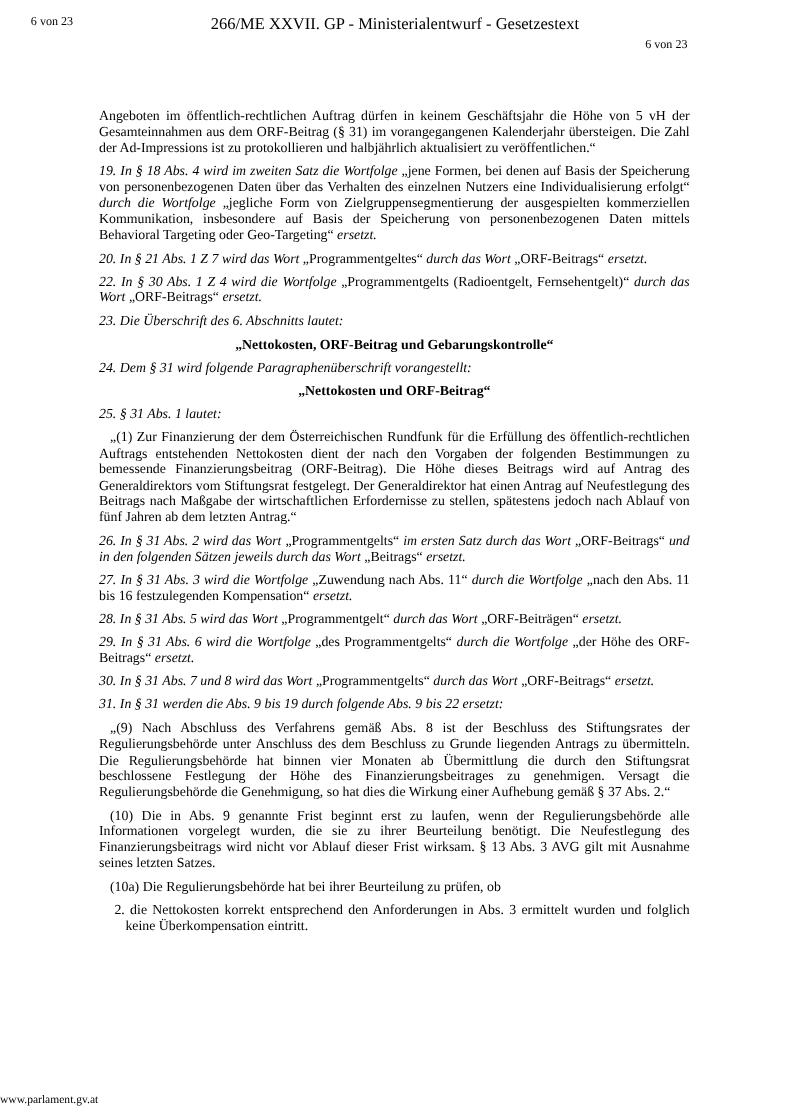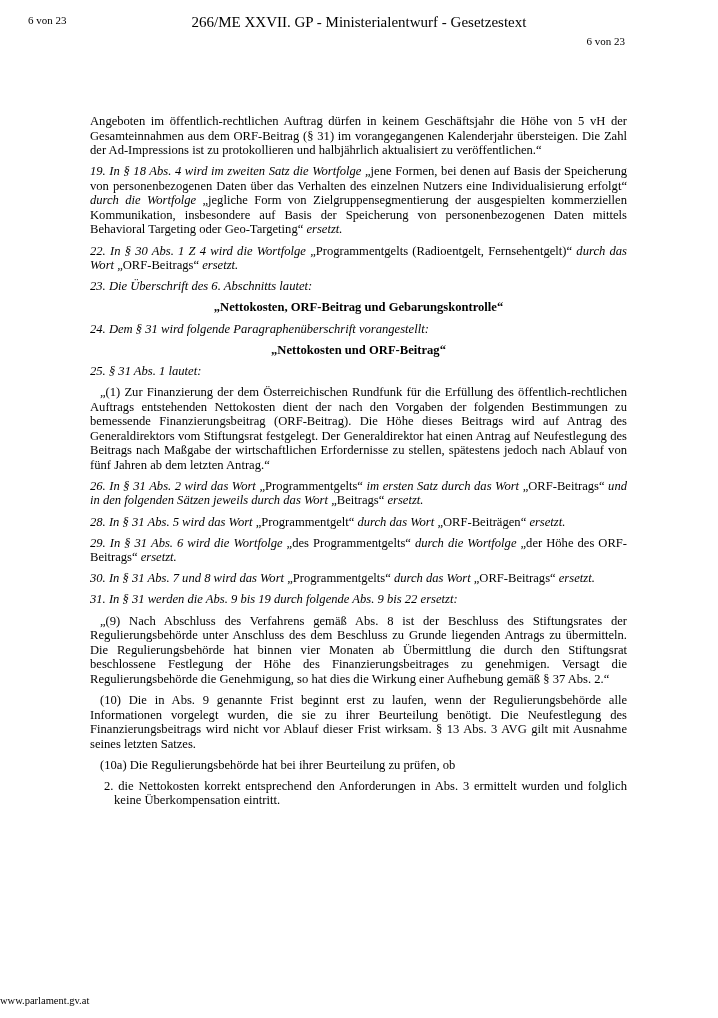--- a/index.html
+++ b/index.html
@@ -32,21 +32,21 @@
   .hdr-right {
     position: absolute;
     right: 93px;
     top: 35px;
     font-size: 11px;
     white-space: nowrap;
   }
   .bodytext {
     position: absolute;
     left: 90px;
-    top: 114px;
+    top: 98px;
     width: 537px;
   }
   .bodytext p {
     margin: 0 0 6.6px 0;
     text-align: justify;
     line-height: 14.55px;
   }
   .amend { font-style: italic; }
   .center-bold { text-align: center !important; font-weight: bold; }
   .inset { text-indent: 10px; }
@@ -73,28 +73,30 @@
 <body>
 
 <div class="page">
   <div class="hdr-left">6 von 23</div>
   <div class="hdr-center">266/ME XXVII. GP - Ministerialentwurf - Gesetzestext</div>
   <div class="hdr-right">6 von 23</div>
 
   <div class="bodytext" id="doc-body">
       <p class="para"><span class="seg-r">Angeboten im öffentlich-rechtlichen Auftrag dürfen in keinem Geschäftsjahr die Höhe von 5 vH der Gesamteinnahmen aus dem ORF-Beitrag (§ 31) im vorangegangenen Kalenderjahr übersteigen. Die Zahl der Ad-Impressions ist zu protokollieren und halbjährlich aktualisiert zu veröffentlichen.“</span></p>
       <p class="para amend"><span class="seg-i">19. In § 18 Abs. 4 wird im zweiten Satz die Wortfolge </span><span class="seg-r">„jene Formen, bei denen auf Basis der Speicherung von personenbezogenen Daten über das Verhalten des einzelnen Nutzers eine Individualisierung erfolgt“ </span><span class="seg-i">durch die Wortfolge </span><span class="seg-r">„jegliche Form von Zielgruppensegmentierung der ausgespielten kommerziellen Kommunikation, insbesondere auf Basis der Speicherung von personenbezogenen Daten mittels Behavioral Targeting oder Geo-Targeting“ </span><span class="seg-i">ersetzt.</span></p>
+      <p class="para amend"><span class="seg-i">20. In § 21 Abs. 1 Z 7 wird das Wort </span><span class="seg-r">„Programmentgeltes“ </span><span class="seg-i">durch das Wort </span><span class="seg-r">„ORF-Beitrags“ </span><span class="seg-i">ersetzt.</span></p>
       <p class="para amend"><span class="seg-i">22. In § 30 Abs. 1 Z 4 wird die Wortfolge </span><span class="seg-r">„Programmentgelts (Radioentgelt, Fernsehentgelt)“ </span><span class="seg-i">durch das Wort </span><span class="seg-r">„ORF-Beitrags“ </span><span class="seg-i">ersetzt.</span></p>
       <p class="para amend"><span class="seg-i">23. Die Überschrift des 6. Abschnitts lautet:</span></p>
       <p class="para center-bold"><span class="seg-b">„Nettokosten, ORF-Beitrag und Gebarungskontrolle“</span></p>
       <p class="para amend"><span class="seg-i">24. Dem § 31 wird folgende Paragraphenüberschrift vorangestellt:</span></p>
       <p class="para center-bold"><span class="seg-b">„Nettokosten und ORF-Beitrag“</span></p>
       <p class="para amend"><span class="seg-i">25. § 31 Abs. 1 lautet:</span></p>
       <p class="para inset"><span class="seg-r">„(1) Zur Finanzierung der dem Österreichischen Rundfunk für die Erfüllung des öffentlich-rechtlichen Auftrags entstehenden Nettokosten dient der nach den Vorgaben der folgenden Bestimmungen zu bemessende Finanzierungsbeitrag (ORF-Beitrag). Die Höhe dieses Beitrags wird auf Antrag des Generaldirektors vom Stiftungsrat festgelegt. Der Generaldirektor hat einen Antrag auf Neufestlegung des Beitrags nach Maßgabe der wirtschaftlichen Erfordernisse zu stellen, spätestens jedoch nach Ablauf von fünf Jahren ab dem letzten Antrag.“</span></p>
       <p class="para amend"><span class="seg-i">26. In § 31 Abs. 2 wird das Wort </span><span class="seg-r">„Programmentgelts“ </span><span class="seg-i">im ersten Satz durch das Wort </span><span class="seg-r">„ORF-Beitrags“ </span><span class="seg-i">und in den folgenden Sätzen jeweils durch das Wort </span><span class="seg-r">„Beitrags“ </span><span class="seg-i">ersetzt.</span></p>
+      <p class="para amend"><span class="seg-i">27. In § 31 Abs. 3 wird die Wortfolge </span><span class="seg-r">„Zuwendung nach Abs. 11“ </span><span class="seg-i">durch die Wortfolge </span><span class="seg-r">„nach den Abs. 11 bis 16 festzulegenden Kompensation“ </span><span class="seg-i">ersetzt.</span></p>
       <p class="para amend"><span class="seg-i">28. In § 31 Abs. 5 wird das Wort </span><span class="seg-r">„Programmentgelt“ </span><span class="seg-i">durch das Wort </span><span class="seg-r">„ORF-Beiträgen“ </span><span class="seg-i">ersetzt.</span></p>
       <p class="para amend"><span class="seg-i">29. In § 31 Abs. 6 wird die Wortfolge </span><span class="seg-r">„des Programmentgelts“ </span><span class="seg-i">durch die Wortfolge </span><span class="seg-r">„der Höhe des ORF-Beitrags“ </span><span class="seg-i">ersetzt.</span></p>
       <p class="para amend"><span class="seg-i">30. In § 31 Abs. 7 und 8 wird das Wort </span><span class="seg-r">„Programmentgelts“ </span><span class="seg-i">durch das Wort </span><span class="seg-r">„ORF-Beitrags“ </span><span class="seg-i">ersetzt.</span></p>
       <p class="para amend"><span class="seg-i">31. In § 31 werden die Abs. 9 bis 19 durch folgende Abs. 9 bis 22 ersetzt:</span></p>
       <p class="para inset"><span class="seg-r">„(9) Nach Abschluss des Verfahrens gemäß Abs. 8 ist der Beschluss des Stiftungsrates der Regulierungsbehörde unter Anschluss des dem Beschluss zu Grunde liegenden Antrags zu übermitteln. Die Regulierungsbehörde hat binnen vier Monaten ab Übermittlung die durch den Stiftungsrat beschlossene Festlegung der Höhe des Finanzierungsbeitrages zu genehmigen. Versagt die Regulierungsbehörde die Genehmigung, so hat dies die Wirkung einer Aufhebung gemäß § 37 Abs. 2.“</span></p>
       <p class="para inset"><span class="seg-r">(10) Die in Abs. 9 genannte Frist beginnt erst zu laufen, wenn der Regulierungsbehörde alle Informationen vorgelegt wurden, die sie zu ihrer Beurteilung benötigt. Die Neufestlegung des Finanzierungsbeitrags wird nicht vor Ablauf dieser Frist wirksam. § 13 Abs. 3 AVG gilt mit Ausnahme seines letzten Satzes.</span></p>
       <p class="para inset"><span class="seg-r">(10a) Die Regulierungsbehörde hat bei ihrer Beurteilung zu prüfen, ob</span></p>
       <p class="para list"><span class="num">2. </span><span class="seg-r">die Nettokosten korrekt entsprechend den Anforderungen in Abs. 3 ermittelt wurden und folglich keine Überkompensation eintritt.</span></p>
     </div>
 

